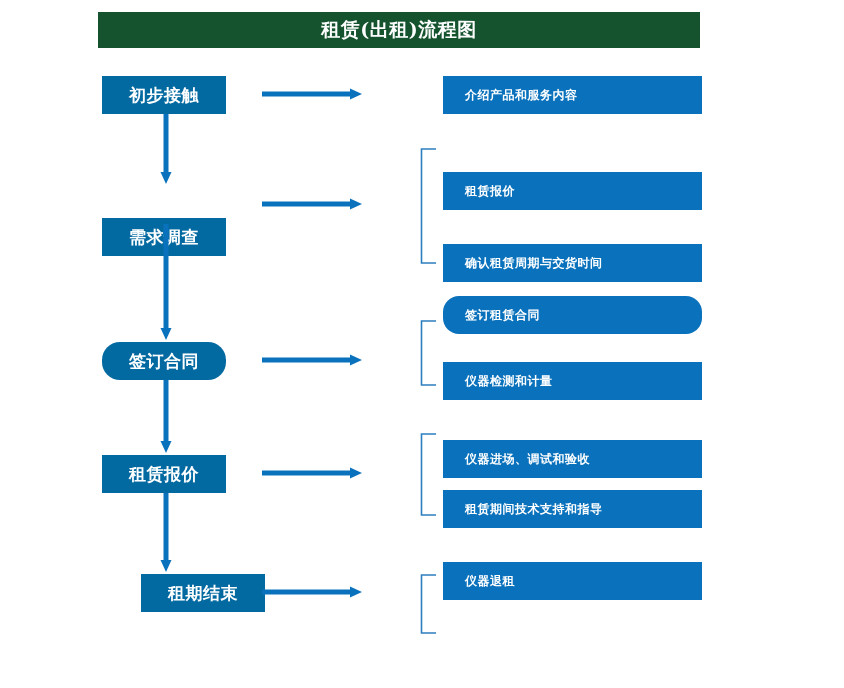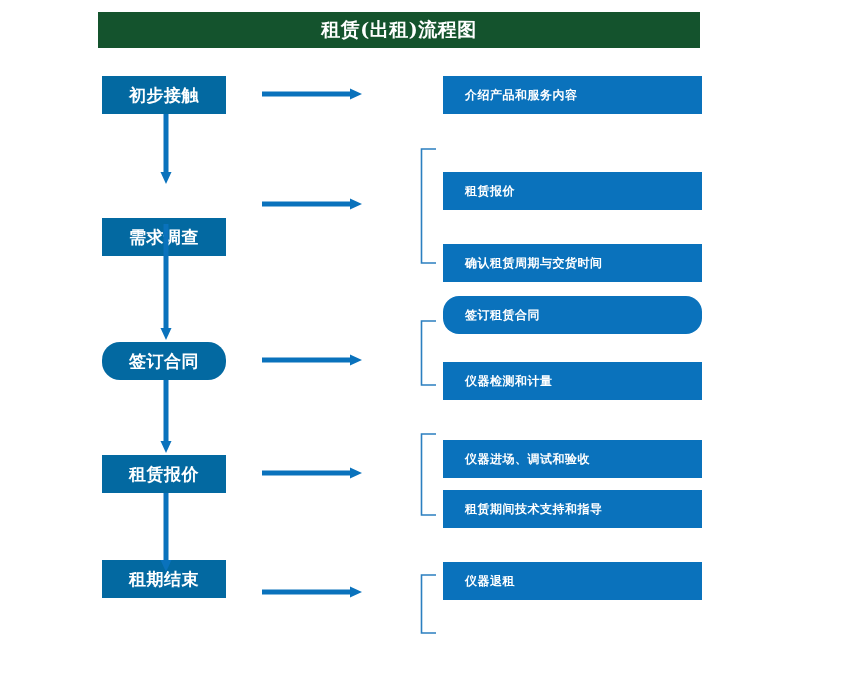--- a/index.html
+++ b/index.html
@@ -100,21 +100,21 @@
   <div class="title-bar">租赁(出租)流程图</div>
 
   <div class="stage-box" style="top:76px;">初步接触</div>
 
   <div class="stage-box" style="top:186px;margin-top:32px;">需求调查</div>
 
   <div class="stage-box" style="top:342px;border-radius:18px;">签订合同</div>
 
   <div class="stage-box" style="top:455px;">租赁报价</div>
 
-  <div class="stage-box" style="top:560px;">租期结束</div>
+  <div class="stage-box" style="top:574px;margin-left:39px;">租期结束</div>
 
   <svg class="v-arrow" style="left:158px; top:114px; width:16px; height:72px;" viewBox="0 0 16 72">
     <rect x="5.5" y="0" width="5" height="60" fill="#0a72bc"></rect>
     <polygon points="2.5,58 13.5,58 8,70" fill="#0a72bc"></polygon>
   </svg>
 
   <svg class="v-arrow" style="left:158px; top:224px; width:16px; height:118px;" viewBox="0 0 16 118">
     <rect x="5.5" y="0" width="5" height="106" fill="#0a72bc"></rect>
     <polygon points="2.5,104 13.5,104 8,116" fill="#0a72bc"></polygon>
   </svg>

